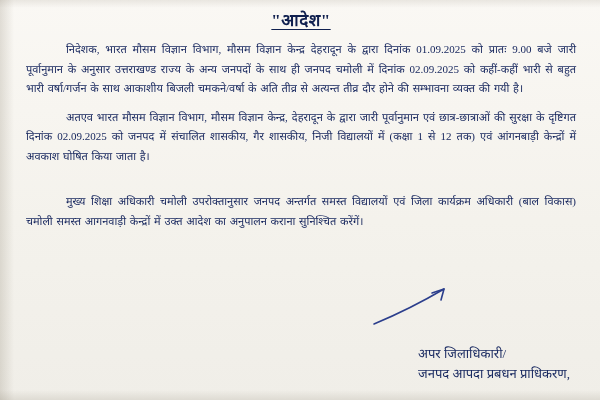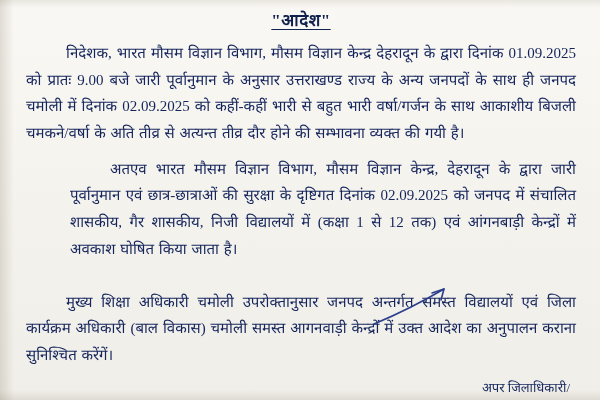--- a/index.html
+++ b/index.html
@@ -26,37 +26,37 @@
     text-align: center;
     font-size: 17px;
     font-weight: bold;
     color: #10204f;
     letter-spacing: 0.5px;
     margin: 2px 0 9px 0;
     text-decoration: underline;
     text-underline-offset: 3px;
   }
   .para {
-    font-size: 15px;
+    font-size: 11px;
     line-height: 1.78;
     color: #14245c;
     text-align: justify;
     text-justify: inter-word;
     margin: 0 0 7px 0;
     word-spacing: 1px;
   }
   .para.indent {
     text-indent: 40px;
   }
-  .para.p2 { margin-top: 9px; margin-left: 44px; }
+  .para.p2 { margin-top: 9px; }
   .para.p3 { margin-top: 26px; }
   .sign-block {
     position: absolute;
     right: 30px;
-    bottom: 2px;
+    bottom: 16px;
     text-align: left;
     font-size: 13px;
     line-height: 1.55;
     color: #15265e;
   }
   .sign-line {
     white-space: nowrap;
   }
   .arrow {
     position: absolute;
@@ -100,15 +100,16 @@
   <p class="para indent p2">अतएव भारत मौसम विज्ञान विभाग, मौसम विज्ञान केन्द्र, देहरादून के द्वारा जारी पूर्वानुमान एवं छात्र-छात्राओं की सुरक्षा के दृष्टिगत दिनांक 02.09.2025 को जनपद में संचालित शासकीय, गैर शासकीय, निजी विद्यालयों में (कक्षा 1 से 12 तक) एवं आंगनबाड़ी केन्द्रों में अवकाश घोषित किया जाता है।</p>
   <p class="para indent p3">मुख्य शिक्षा अधिकारी चमोली उपरोक्तानुसार जनपद अन्तर्गत समस्त विद्यालयों एवं जिला कार्यक्रम अधिकारी (बाल विकास) चमोली समस्त आगनवाड़ी केन्द्रों में उक्त आदेश का अनुपालन कराना सुनिश्चित करेंगें।</p>
 
   <svg class="arrow" viewBox="0 0 80 40">
     <path d="M2 38 C 26 28, 50 16, 72 3" stroke="#2b3e8c" stroke-width="1.6" fill="none" stroke-linecap="round"></path>
     <path d="M72 3 L 60 7 M72 3 L 69 14" stroke="#2b3e8c" stroke-width="1.6" fill="none" stroke-linecap="round"></path>
   </svg>
 
   <div class="sign-block">
     <div class="sign-line">अपर जिलाधिकारी/</div>
+    <div class="sign-line">जनपद आपदा प्रबधन प्राधिकरण,</div>
   </div>
 
 </div>
 
 </body></html>

